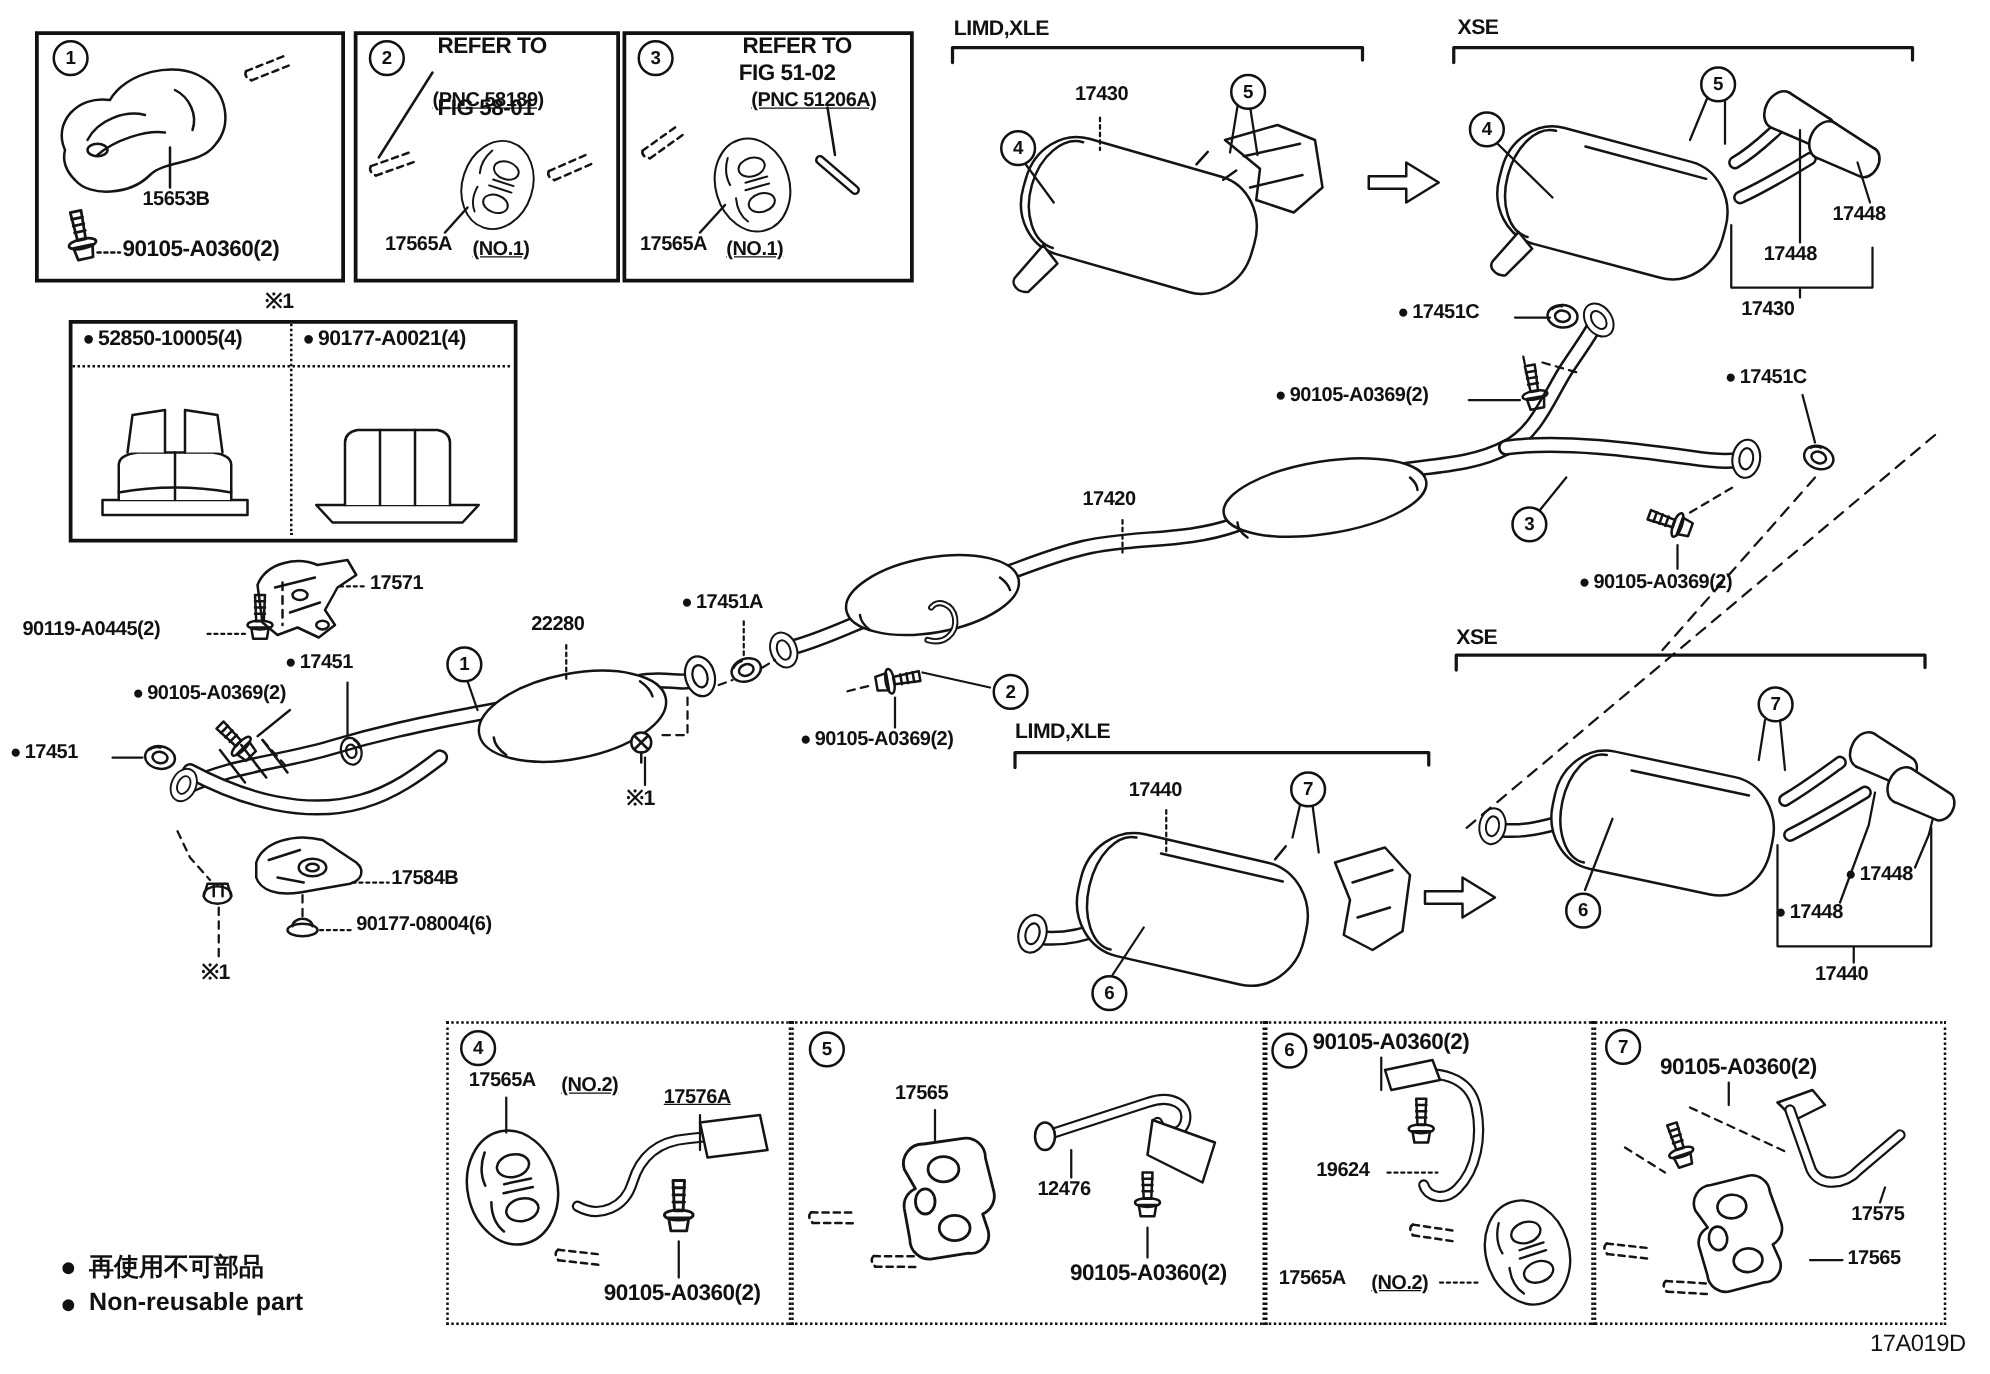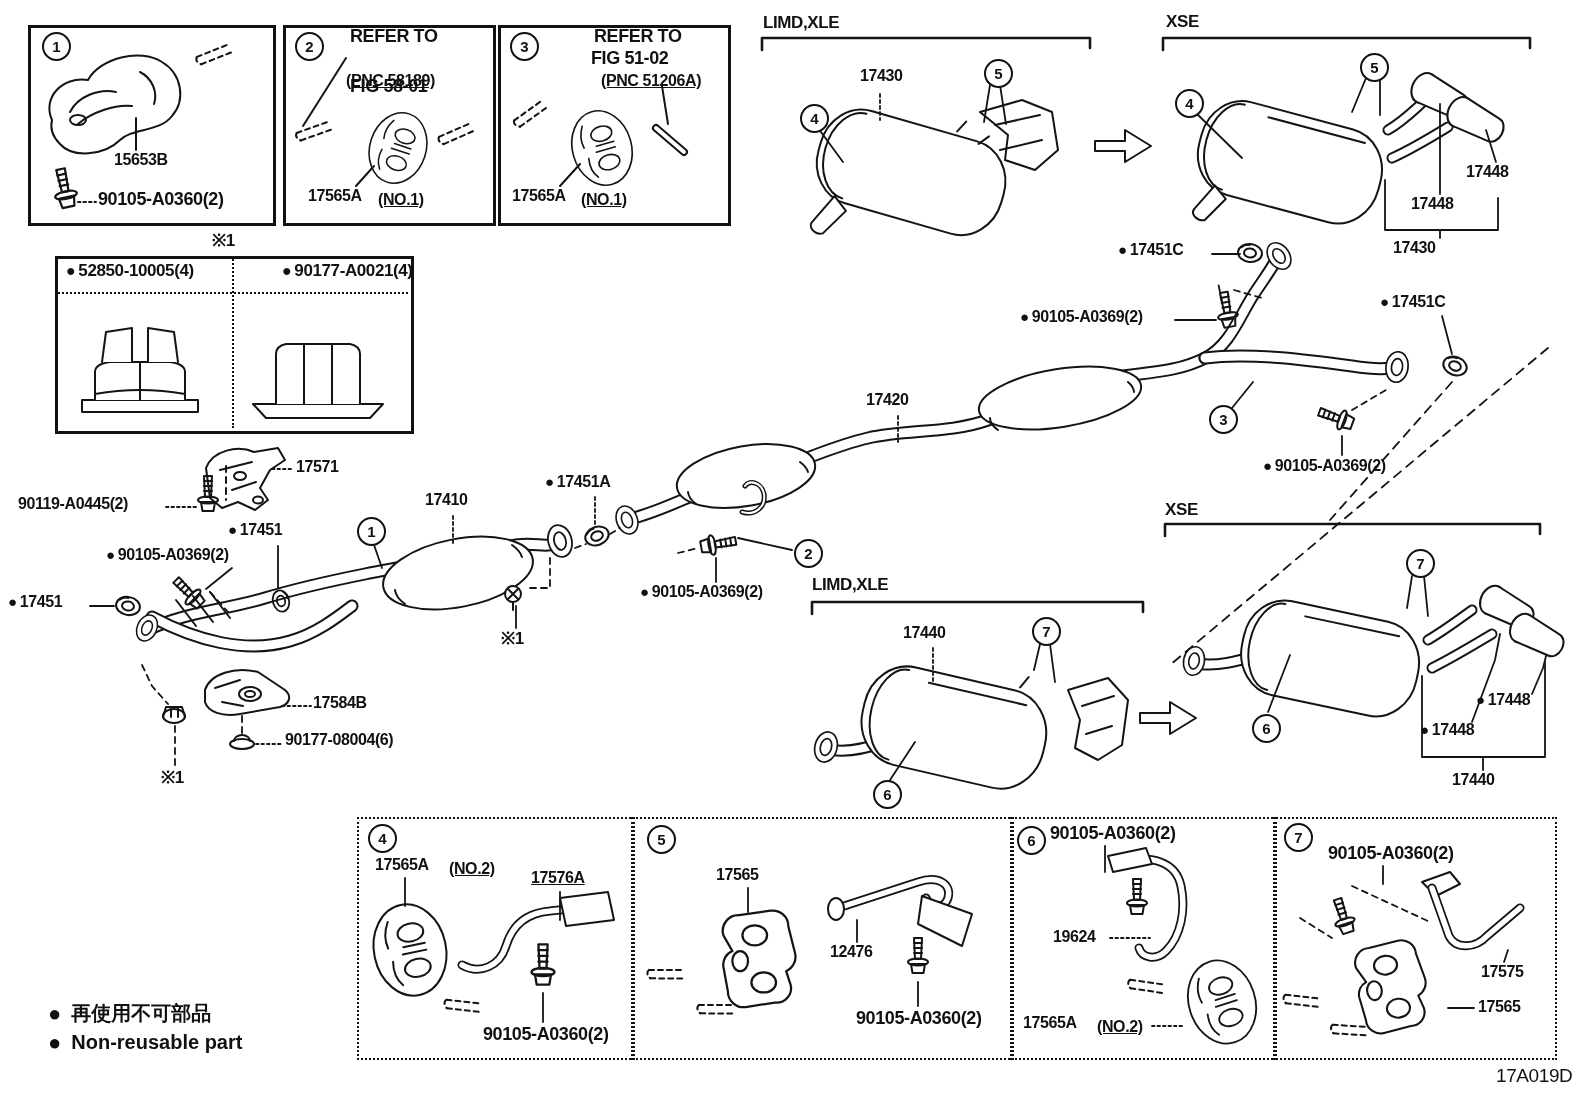--- a/index.html
+++ b/index.html
@@ -371,38 +371,38 @@
   <div class="lbl s16" style="left:378px;top:192px;">(NO.1)</div>
 
   <div class="lbl s18" style="left:594px;top:27px;">REFER TO</div>
   <div class="lbl s18" style="left:591px;top:49px;">FIG 51-02</div>
   <div class="lbl s16" style="left:601px;top:73px;">(PNC 51206A)</div>
   <div class="lbl" style="left:512px;top:188px;">17565A</div>
   <div class="lbl s16" style="left:581px;top:192px;">(NO.1)</div>
 
   <div class="lbl s17" style="left:212px;top:232px;">※1</div>
   <div class="lbl s17" style="left:66px;top:262px;"><span class="blt">●</span><span>52850-10005(4)</span></div>
-  <div class="lbl s17" style="left:242px;top:262px;margin-left:40px;"><span class="blt">●</span><span>90177-A0021(4)</span></div>
+  <div class="lbl s17" style="left:242px;top:262px;"><span class="blt">●</span><span>90177-A0021(4)</span></div>
 
   <div class="lbl s17" style="left:763px;top:14px;">LIMD,XLE</div>
   <div class="lbl s17" style="left:1166px;top:13px;">XSE</div>
   <div class="lbl s17" style="left:812px;top:576px;">LIMD,XLE</div>
   <div class="lbl s17" style="left:1165px;top:501px;">XSE</div>
 
   <div class="lbl" style="left:860px;top:68px;">17430</div>
   <div class="lbl" style="left:1466px;top:164px;">17448</div>
   <div class="lbl" style="left:1411px;top:196px;">17448</div>
   <div class="lbl" style="left:1393px;top:240px;">17430</div>
   <div class="lbl" style="left:1118px;top:242px;"><span class="blt">●</span><span>17451C</span></div>
   <div class="lbl" style="left:1020px;top:309px;"><span class="blt">●</span><span>90105-A0369(2)</span></div>
   <div class="lbl" style="left:1380px;top:294px;"><span class="blt">●</span><span>17451C</span></div>
   <div class="lbl" style="left:1263px;top:458px;"><span class="blt">●</span><span>90105-A0369(2)</span></div>
 
   <div class="lbl" style="left:866px;top:392px;">17420</div>
-  <div class="lbl" style="left:425px;top:492px;">17410</div>
+  <div class="lbl" style="left:425px;top:492px;">22280</div>
   <div class="lbl" style="left:296px;top:459px;">17571</div>
   <div class="lbl" style="left:18px;top:496px;">90119-A0445(2)</div>
   <div class="lbl" style="left:228px;top:522px;"><span class="blt">●</span><span>17451</span></div>
   <div class="lbl" style="left:545px;top:474px;"><span class="blt">●</span><span>17451A</span></div>
   <div class="lbl" style="left:106px;top:547px;"><span class="blt">●</span><span>90105-A0369(2)</span></div>
   <div class="lbl" style="left:8px;top:594px;"><span class="blt">●</span><span>17451</span></div>
   <div class="lbl s17" style="left:501px;top:630px;">※1</div>
   <div class="lbl" style="left:640px;top:584px;"><span class="blt">●</span><span>90105-A0369(2)</span></div>
 
   <div class="lbl" style="left:313px;top:695px;">17584B</div>

